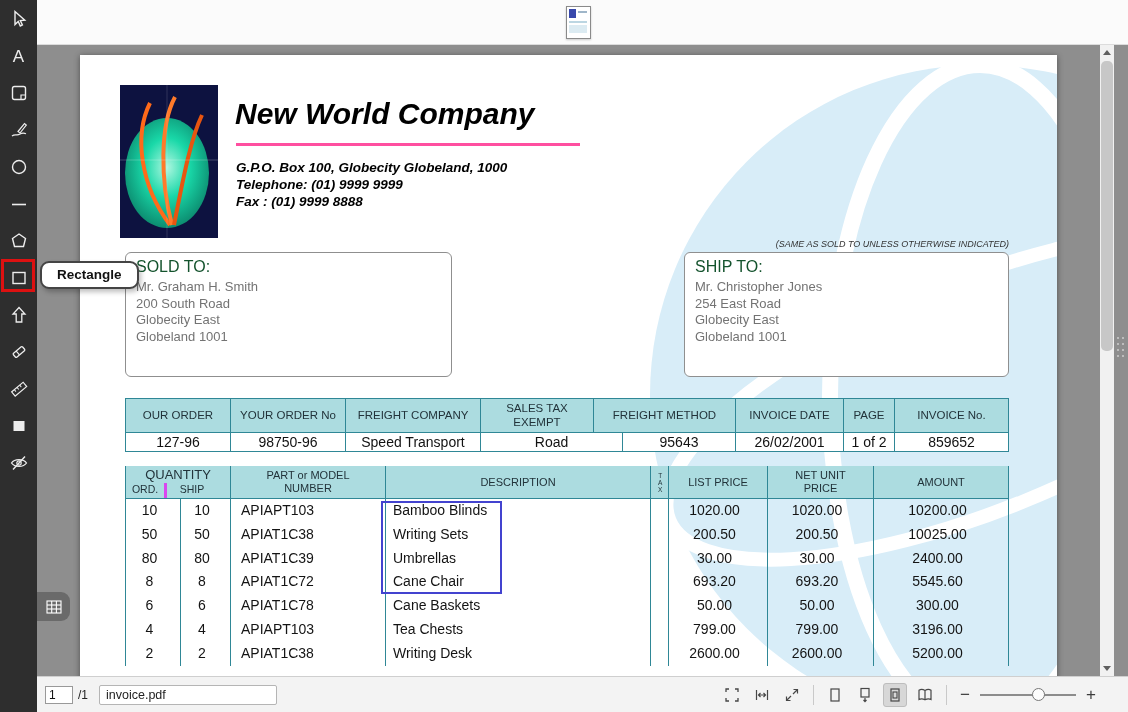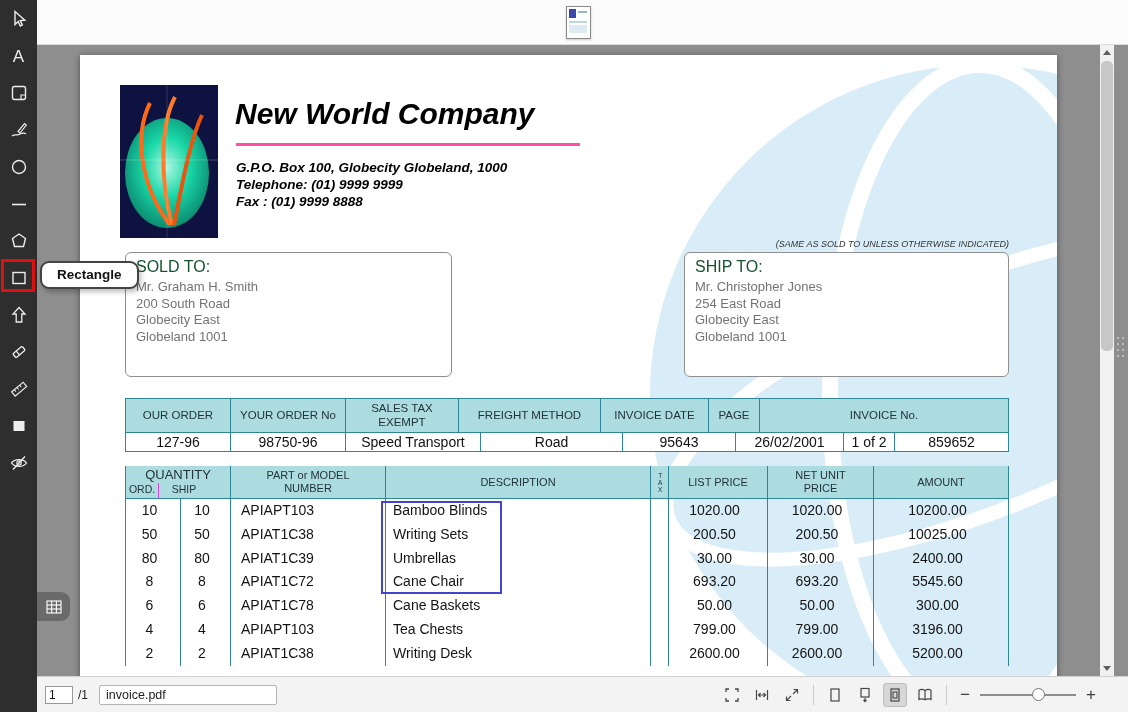--- a/index.html
+++ b/index.html
@@ -70,21 +70,21 @@
   
   .itable{position:absolute;left:45px;top:411px;width:884px;border:1px solid #2f8796;
           border-top:none;border-bottom:none;box-sizing:border-box;z-index:2;}
   .ihead{display:flex;height:33px;background:#acdce0;border-bottom:1px solid #2f8796;box-sizing:border-box;}
   .ih{box-sizing:border-box;border-right:1px solid #2f8796;display:flex;align-items:center;
       justify-content:center;text-align:center;font-size:11px;color:#22333a;line-height:1.15;}
   .qtygrp{width:105px;flex-direction:column;justify-content:space-between;padding-top:2px;}
   .qlab{font-size:13px;}
   .qsub{display:flex;width:100%;}
   .qs{font-size:10.5px;height:15px;line-height:13px;box-sizing:border-box;text-align:center;}
-  .qs-ord{width:33px;border-right:1px solid #d946ef;}
+  .qs-ord{width:41px;border-right:3px solid #d946ef;}
   .qs-ship{width:50px;}
   .w-part{width:155px}.w-desc{width:265px}.w-tax{width:18px}.w-list{width:99px}
   .w-net{width:106px}.w-amt{flex:1;border-right:none}
   .wrap110{display:inline-block;max-width:118px;}
   .wrap64{display:inline-block;max-width:64px;}
   .vert{writing-mode:vertical-rl;text-orientation:upright;font-size:6.5px;line-height:1;}
   .irow{display:flex;height:23.8px;}
   .icell{box-sizing:border-box;border-right:1px solid #2f8796;font-size:14px;color:#141414;
          line-height:23.8px;white-space:nowrap;overflow:hidden;}
   .ic0{width:55px}.ic1{width:50px}.ic2{width:155px;padding-left:10px}.ic3{width:265px;padding-left:7px}
@@ -277,20 +277,21 @@
         <div class="bline">Mr. Christopher Jones</div>
         <div class="bline">254 East Road</div>
         <div class="bline">Globecity East</div>
         <div class="bline">Globeland 1001</div>
       </div>
 
       <div class="otable">
         <div class="orow head">
             <div class="ocell oc0">OUR ORDER</div>
             <div class="ocell oc1">YOUR ORDER No</div>
+            <div class="ocell oc2">FREIGHT COMPANY</div>
             <div class="ocell oc4">SALES TAX EXEMPT</div>
             <div class="ocell oc3">FREIGHT METHOD</div>
             <div class="ocell oc5">INVOICE DATE</div>
             <div class="ocell oc6">PAGE</div>
             <div class="ocell oc7">INVOICE No.</div>
           </div>
         <div class="orow vals">
             <div class="ocell oc0">127-96</div>
             <div class="ocell oc1">98750-96</div>
             <div class="ocell oc2">Speed Transport</div>

